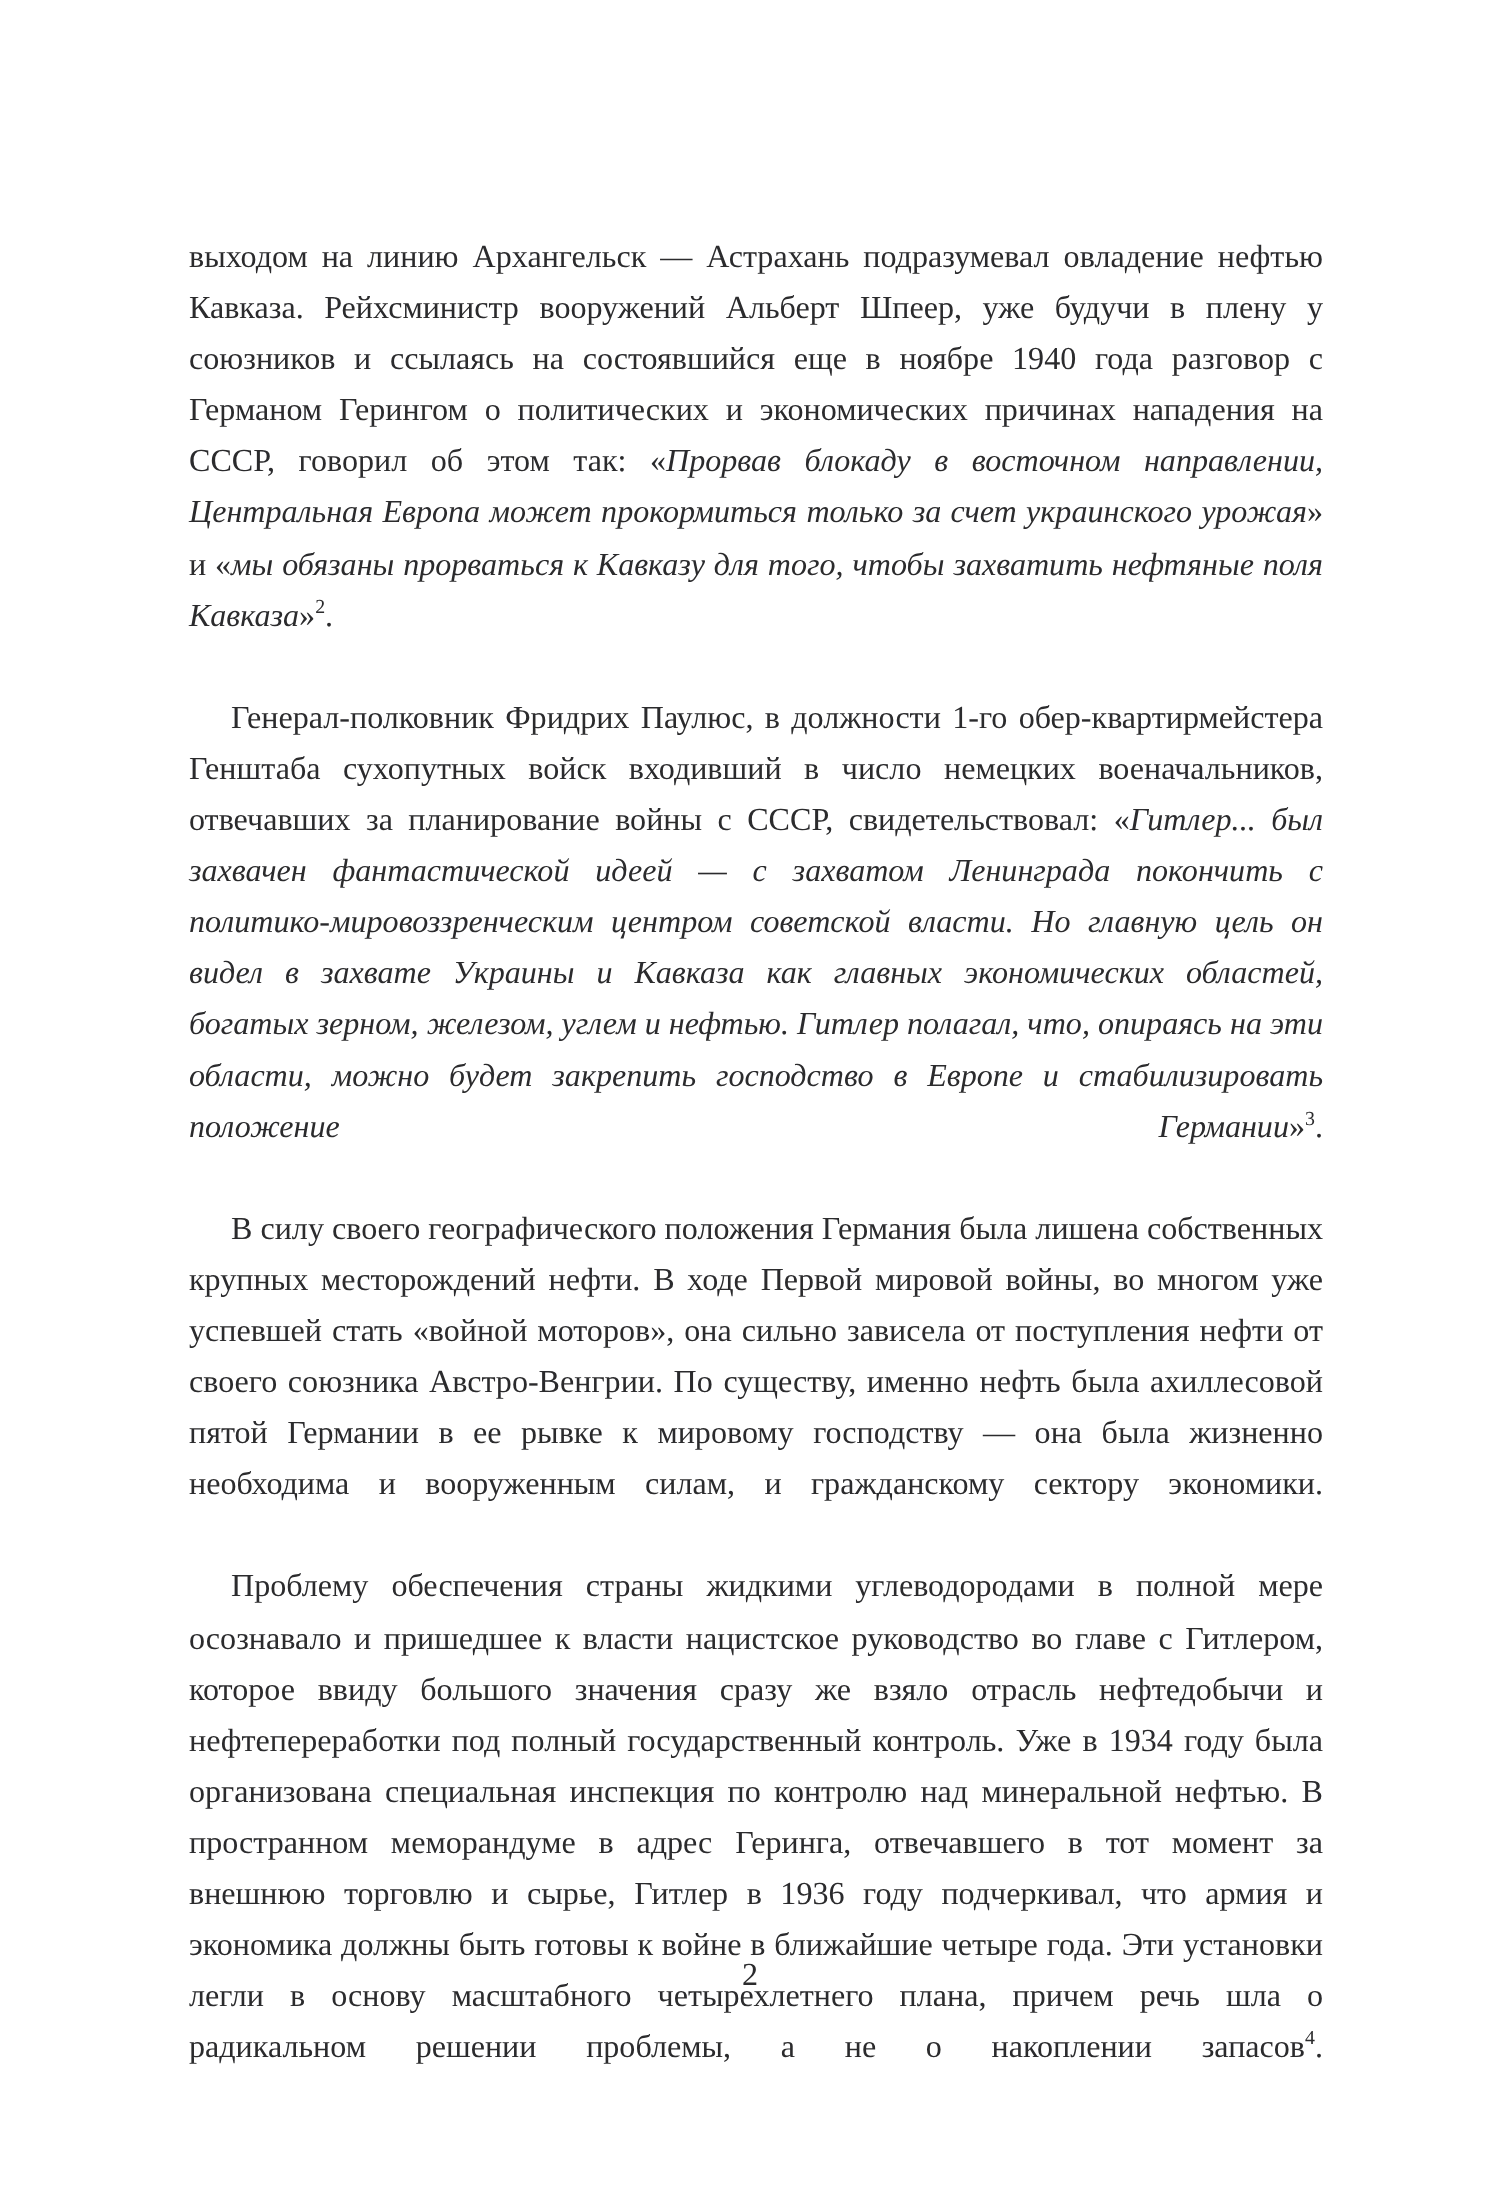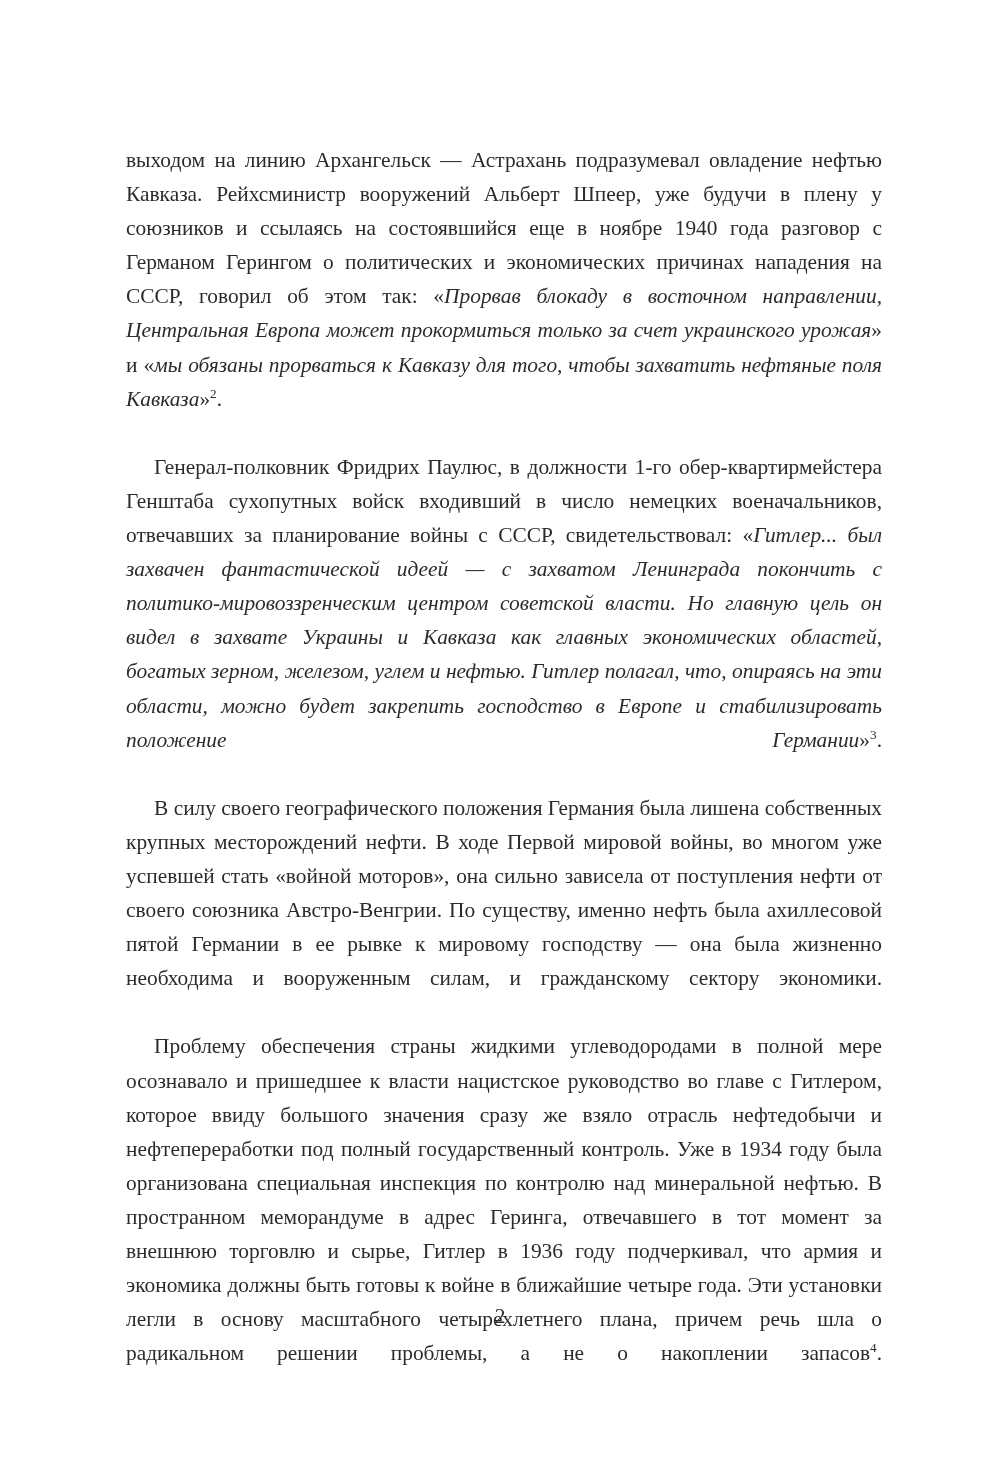--- a/index.html
+++ b/index.html
@@ -18,21 +18,21 @@
     width: 1000px;
     height: 1468px;
     background: #ffffff;
     box-sizing: border-box;
     overflow: hidden;
   }
 
   .text-column {
     position: absolute;
     left: 126px;
-    top: 143px;
+    top: 154px;
     width: 756px;
   }
 
   .para {
     margin: 0;
     font-size: 21.4px;
     line-height: 34.1px;
     text-align: justify;
     text-justify: inter-word;
     text-indent: 28px;

